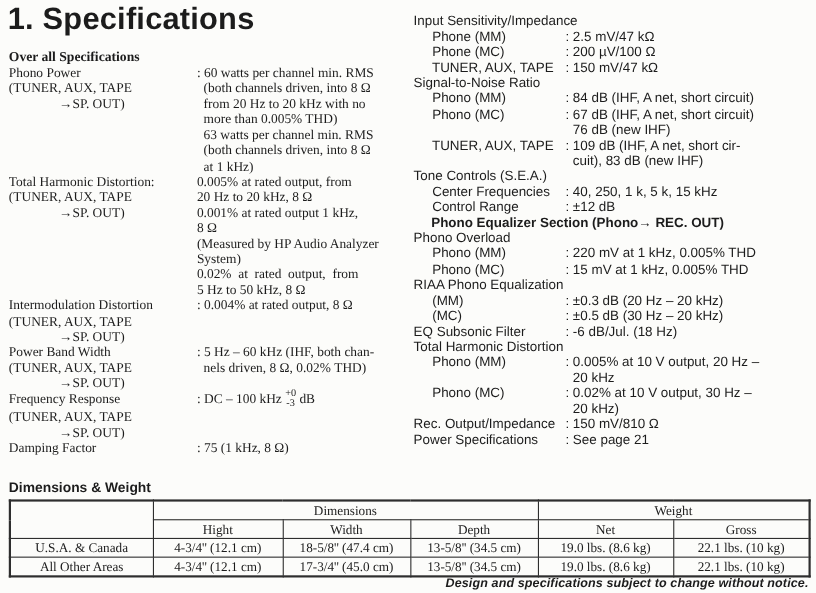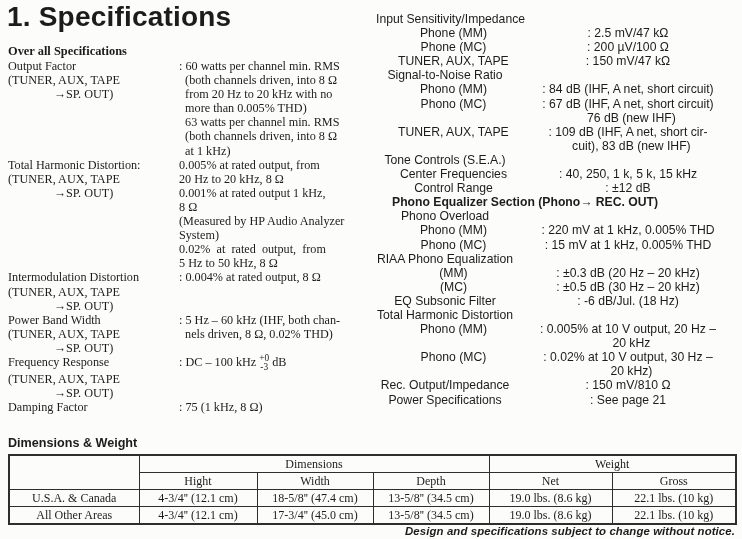--- a/index.html
+++ b/index.html
@@ -10,21 +10,21 @@
     font-family:"Liberation Sans", sans-serif;
     position:relative;
     overflow:hidden;
   }
   .page{position:absolute;inset:0;}
   .title{
     position:absolute;left:7px;top:1px;
     font-size:28px;font-weight:bold;letter-spacing:0.2px;
   }
   .left-col{position:absolute;left:8px;top:44px;width:368px;font-family:Liberation Serif, serif;}
-  .right-col{position:absolute;left:376px;top:12px;width:366px;text-align:center;}
+  .right-col{position:absolute;left:376px;top:12px;width:366px;}
   .col-header{font-weight:bold;font-size:12.4px;line-height:15px;white-space:pre;}
   .sline{display:flex;font-size:12.2px;line-height:14.1px;}
   .sline .sl{white-space:pre;overflow:visible;}
   .sline .sv{white-space:pre;flex:1 1 auto;}
   .left-col .sl{flex:0 0 171px;}
   .right-col .sl{flex:0 0 138px;}
   .sline.bold .sl{font-weight:bold;margin-left:16px;}
   .frac-stack{
     display:inline-flex;flex-direction:column;align-items:center;
     font-size:9.3px;line-height:8.6px;vertical-align:middle;
@@ -54,21 +54,21 @@
 <body style="background: rgb(252, 252, 250); color: rgb(28, 28, 28);">
 
 <div class="page">
 
   <div class="title">1. Specifications</div>
 
   <div class="left-col">
     <div class="col-header">Over all Specifications</div>
     <div id="left-lines">
         <div class="sline">
-          <span class="sl">Output Factor</span>
+          <span class="sl">Phono Power</span>
           <span class="sv">: 60 watts per channel min. RMS</span>
         </div>
         <div class="sline">
           <span class="sl">(TUNER, AUX, TAPE</span>
           <span class="sv">  (both channels driven, into 8 Ω</span>
         </div>
         <div class="sline">
           <span class="sl">               →SP. OUT)</span>
           <span class="sv">  from 20 Hz to 20 kHz with no</span>
         </div>

